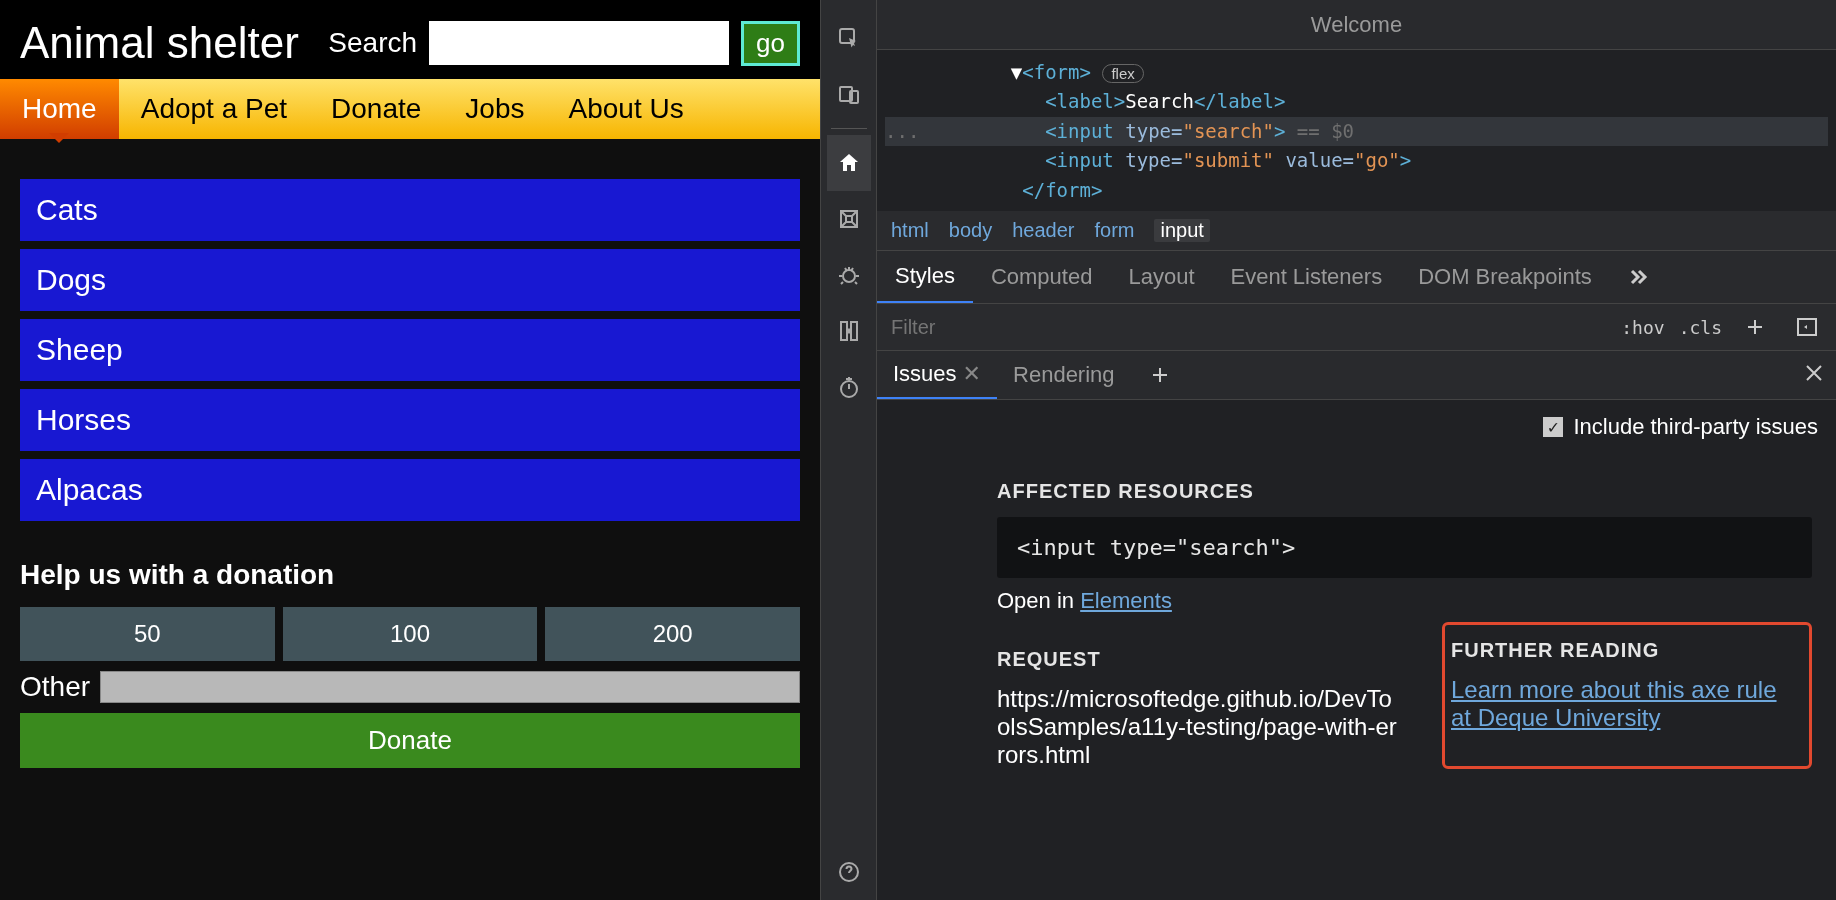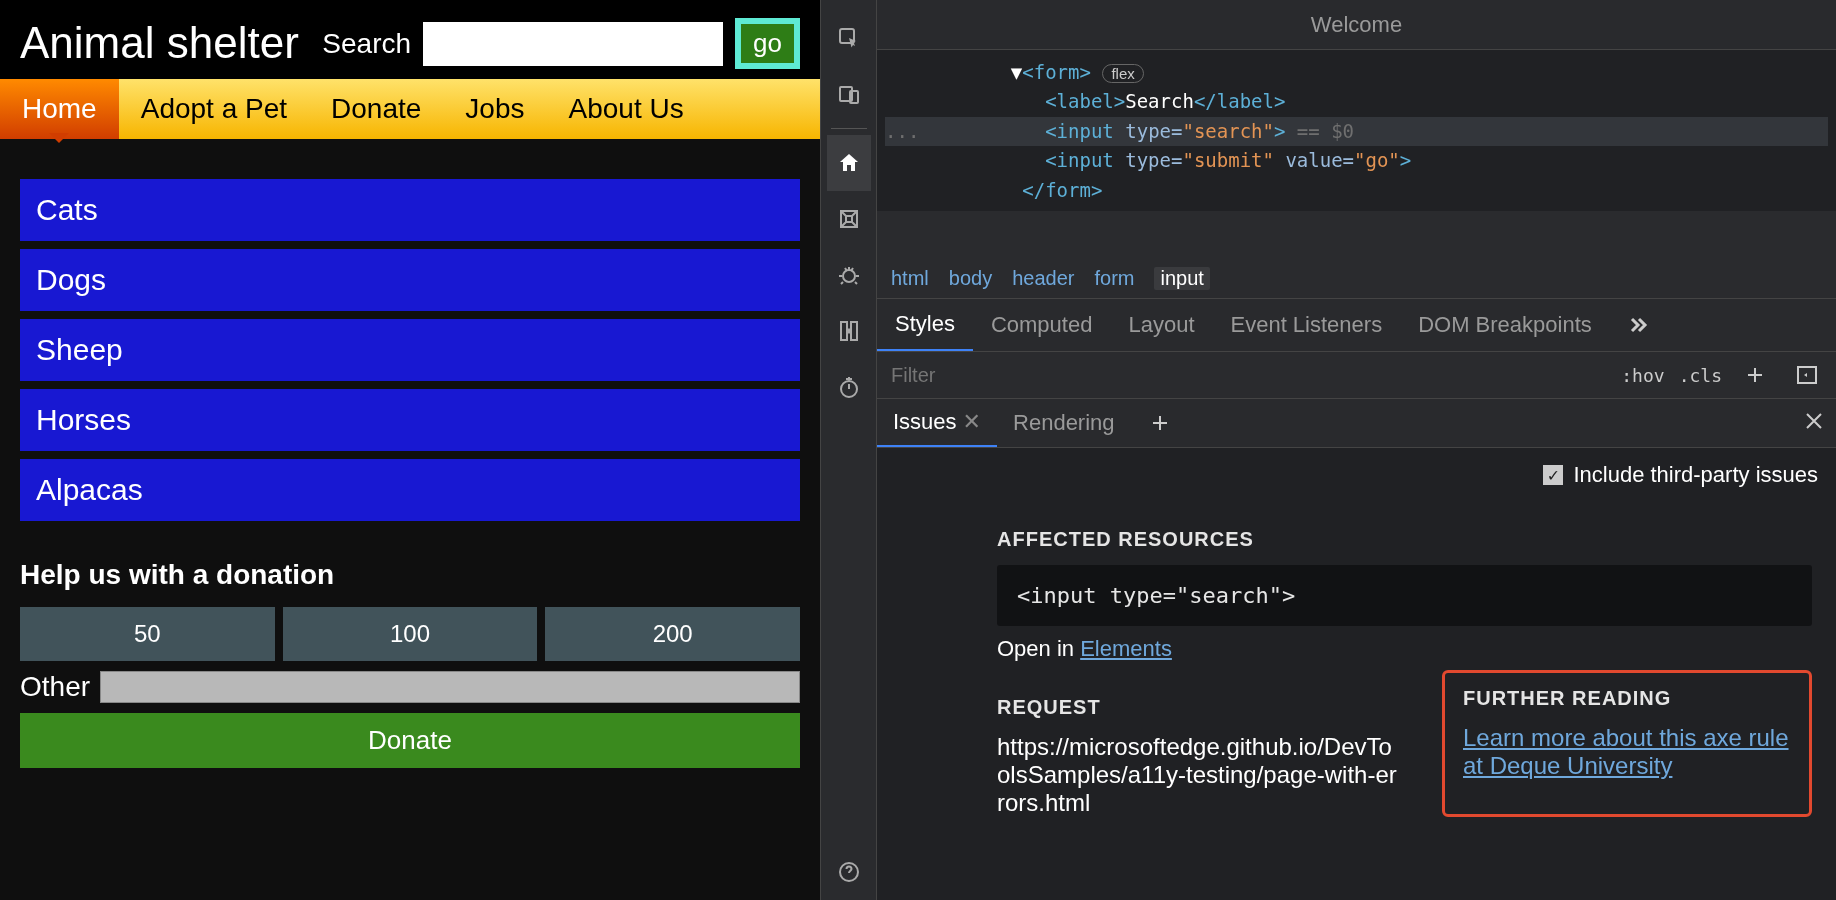--- a/index.html
+++ b/index.html
@@ -41,21 +41,21 @@
 }
 .search-input {
   width: 300px;
   height: 44px;
   background: #fff;
   border: none;
 }
 .go-btn {
   background: #2e7d16;
   color: #fff;
-  border: 6px solid #5eead4;
+  border: 3px solid #5eead4;
   font-size: 26px;
   padding: 4px 12px;
   cursor: pointer;
 }
 .nav {
   display: flex;
   background: linear-gradient(#ffe26a, #f7b500);
 }
 .nav-item {
   padding: 14px 22px;
@@ -240,21 +240,21 @@
 .dom-line.hl { background: #33363b; }
 .ghost { color: #6f6f6f; }
 .breadcrumb {
   display: flex;
   gap: 20px;
   background: #2a2b2e;
   padding: 8px 14px;
   border-bottom: 1px solid #444;
   font-size: 20px;
 }
-.bc { color: #6fa8dc; cursor: pointer; margin-top: 48px; }
+.bc { color: #6fa8dc; cursor: pointer; }
 .bc.sel { color: #fff; background: #3a3b3e; padding: 0 6px; border-radius: 2px; }
 .subtabs {
   display: flex;
   align-items: center;
   background: #292a2d;
   border-bottom: 1px solid #444;
 }
 .subtab {
   padding: 12px 18px;
   font-size: 22px;
@@ -353,21 +353,21 @@
 .two-col {
   display: flex;
   gap: 40px;
   margin-top: 8px;
 }
 .col { flex: 1; }
 .req-text { font-size: 24px; word-break: break-all; }
 .further-box {
   border: 3px solid #e2492f;
   border-radius: 6px;
-  padding: 14px 18px;
+  padding: 14px 6px;
   width: 370px;
 }
 svg { width: 24px; height: 24px; }
 </style>
 </head>
 <body>
 
 <div class="page">
   <div class="page-header">
     <div class="page-title">Animal shelter</div>

